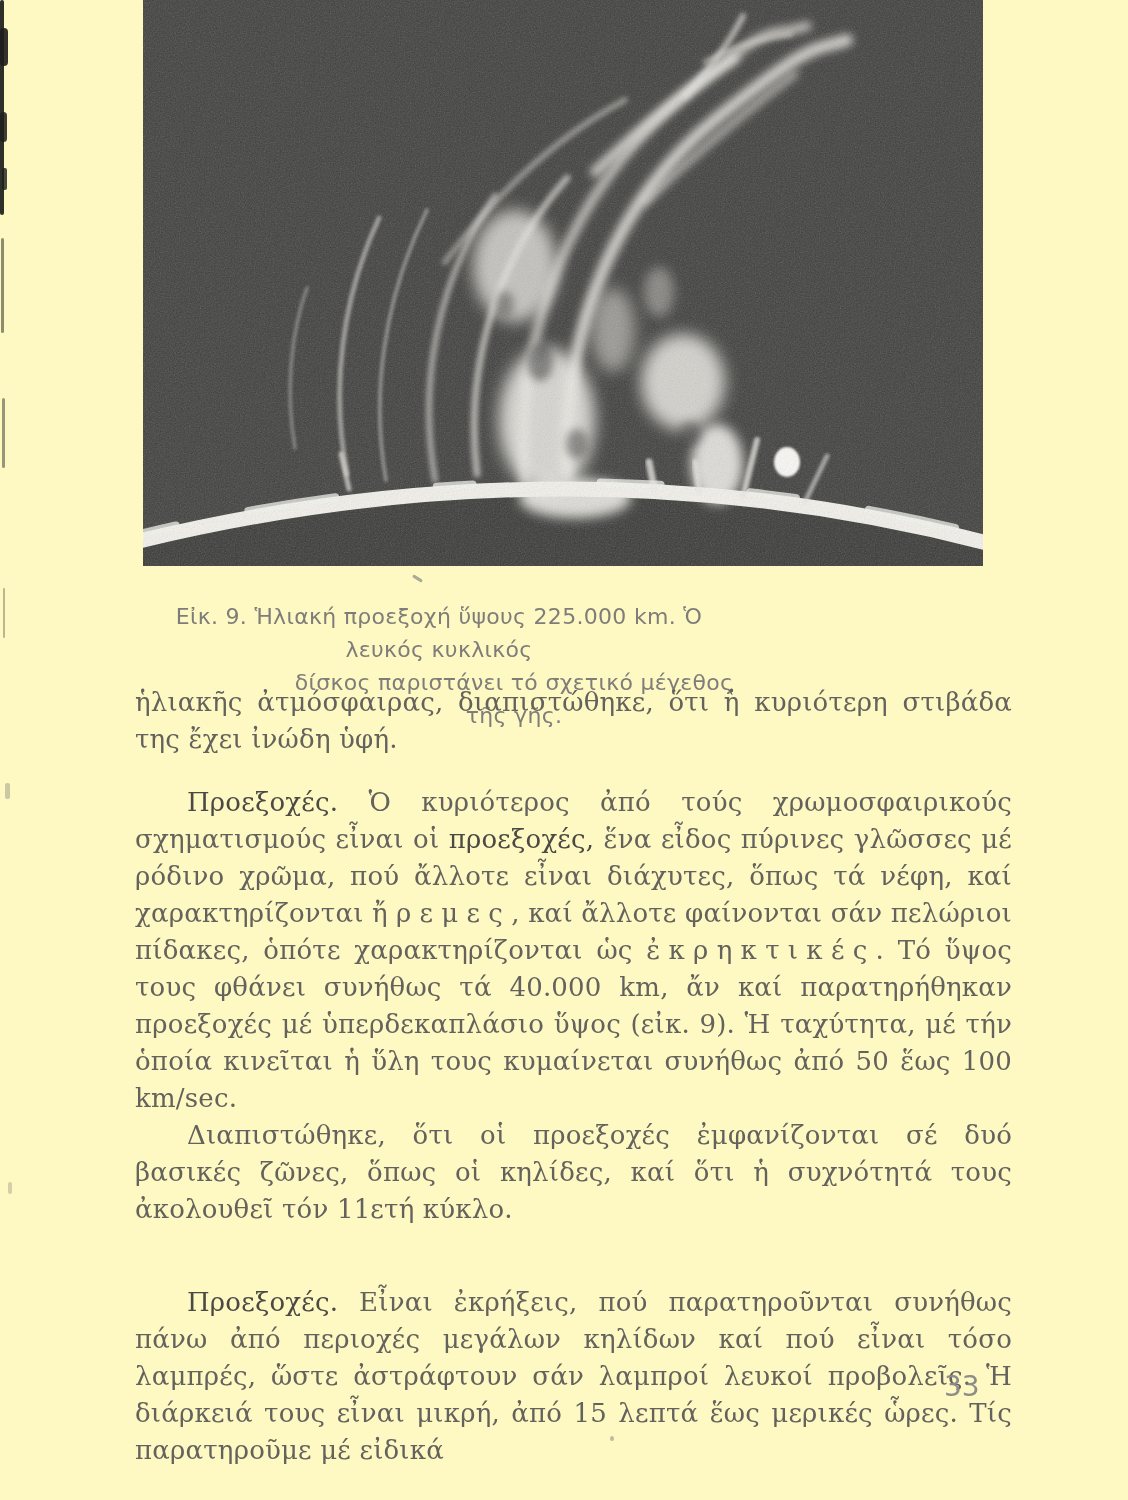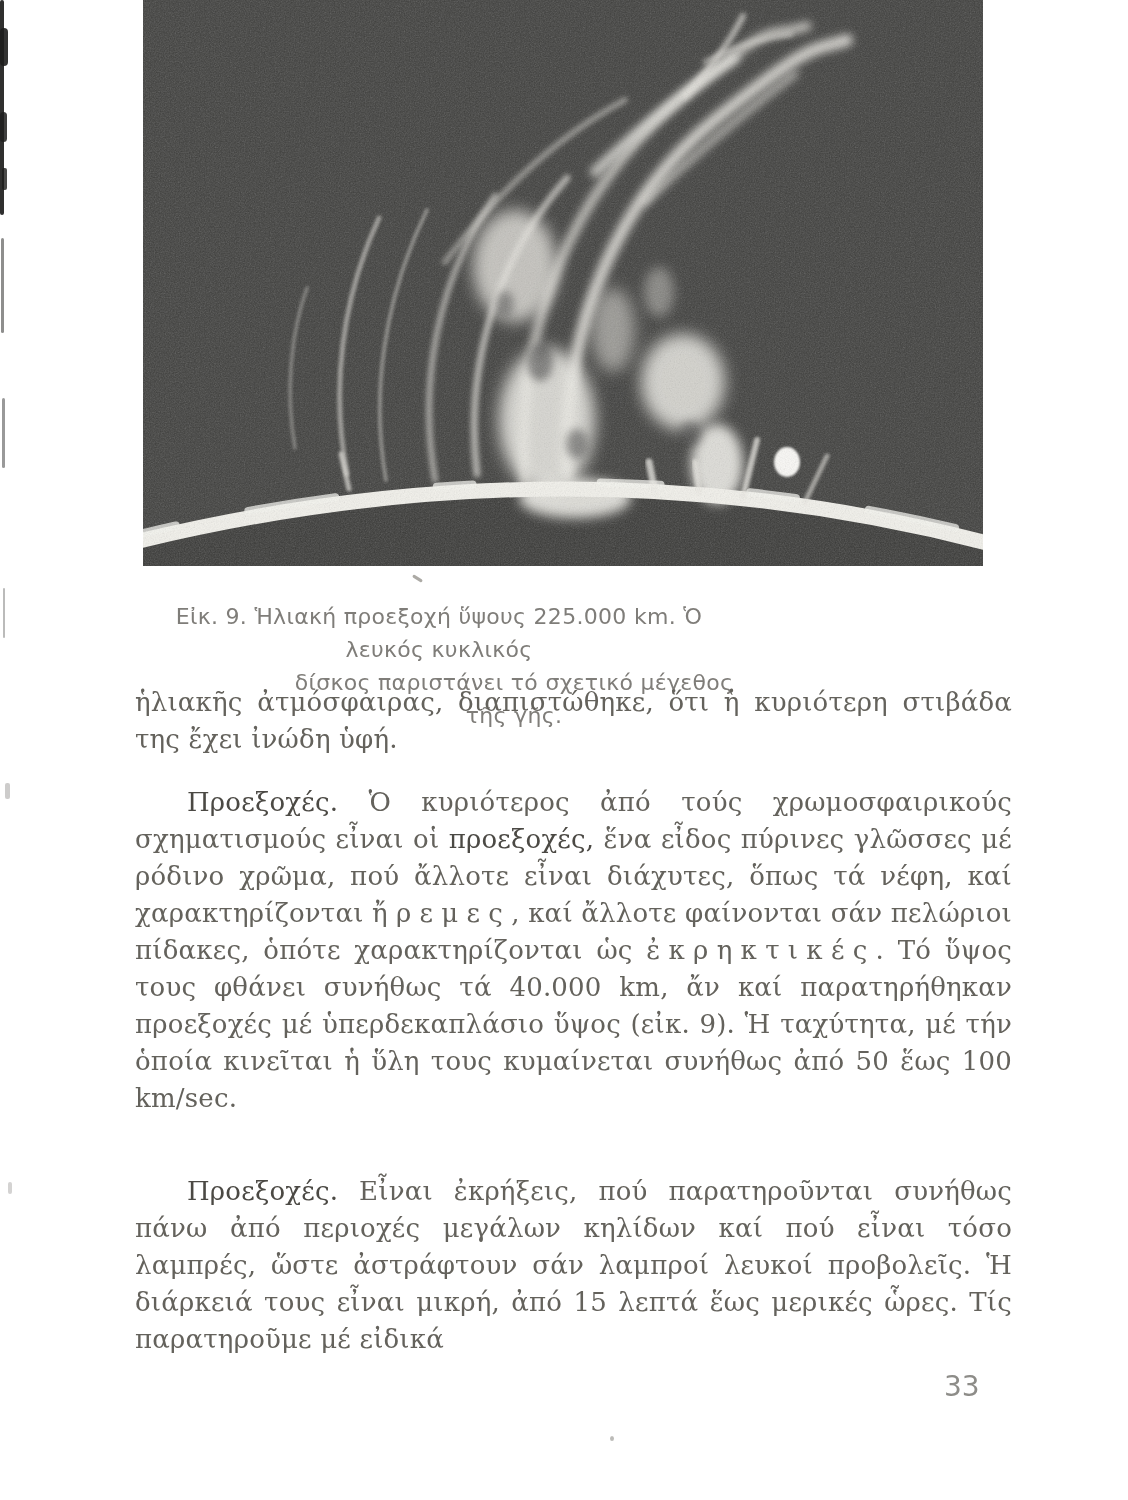--- a/index.html
+++ b/index.html
@@ -1,20 +1,20 @@
 <!DOCTYPE html>
 <html lang="el"><head>
 <meta charset="utf-8">
 <style>
   html,body{margin:0;padding:0;background:#e8e6e2;}
   .page{
     position:relative;
     width:1128px;height:1500px;
     margin:0 auto;
-    background:#ffffff;
+    background:#fef9c3;
     overflow:hidden;
     font-family:"DejaVu Serif", serif;
   }
   
   .photo{
     position:absolute;left:143px;top:0;width:840px;height:566px;
     background:#3e3e3c;
   }
   .photo svg{display:block;width:840px;height:566px;}
   
@@ -151,20 +151,21 @@
   </div>
 
   <div class="caption">
     <span class="cap-line1">Εἰκ. 9. Ἡλιακή προεξοχή ὕψους 225.000 km. Ὁ λευκός κυκλικός</span>
     <span class="cap-line2">δίσκος παριστάνει τό σχετικό μέγεθος τῆς γῆς.</span>
   </div>
 
   <main class="body-text">
       <p class=""><span class="seg-normal">ἡλιακῆς ἀτμόσφαιρας, διαπιστώθηκε, ὅτι ἡ κυριότερη στιβάδα της ἔχει ἰνώδη ὑφή.</span></p>
       <p class="indent gap-small"><span class="seg-bold">Προεξοχές.</span><span class="seg-normal"> Ὁ κυριότερος ἀπό τούς χρωμοσφαιρικούς σχηματισμούς εἶναι οἱ </span><span class="seg-bold">προεξοχές,</span><span class="seg-normal"> ἕνα εἶδος πύρινες γλῶσσες μέ ρόδινο χρῶμα, πού ἄλλοτε εἶναι διάχυτες, ὅπως τά νέφη, καί χαρακτηρίζονται </span><span class="seg-spaced">ἤρεμες</span><span class="seg-normal">, καί ἄλλοτε φαίνονται σάν πελώριοι πίδακες, ὁπότε χαρακτηρίζονται ὡς </span><span class="seg-spaced">ἐκρηκτικές</span><span class="seg-normal">. Τό ὕψος τους φθάνει συνήθως τά 40.000 km, ἄν καί παρατηρήθηκαν προεξοχές μέ ὑπερδεκαπλάσιο ὕψος (εἰκ. 9). Ἡ ταχύτητα, μέ τήν ὁποία κινεῖται ἡ ὕλη τους κυμαίνεται συνήθως ἀπό 50 ἕως 100 km/sec.</span></p>
+      <p class="indent"><span class="seg-normal">Διαπιστώθηκε, ὅτι οἱ προεξοχές ἐμφανίζονται σέ δυό βασικές ζῶνες, ὅπως οἱ κηλίδες, καί ὅτι ἡ συχνότητά τους ἀκολουθεῖ τόν 11ετή κύκλο.</span></p>
       <p class="indent gap-large"><span class="seg-bold">Προεξοχές.</span><span class="seg-normal"> Εἶναι ἐκρήξεις, πού παρατηροῦνται συνήθως πάνω ἀπό περιοχές μεγάλων κηλίδων καί πού εἶναι τόσο λαμπρές, ὥστε ἀστράφτουν σάν λαμπροί λευκοί προβολεῖς. Ἡ διάρκειά τους εἶναι μικρή, ἀπό 15 λεπτά ἕως μερικές ὧρες. Τίς παρατηροῦμε μέ εἰδικά</span></p>
     </main>
 
   <div class="page-number">33</div>
 
   <div class="art a-spine"></div>
   <div class="art a-b1"></div>
   <div class="art a-b2"></div>
   <div class="art a-b3"></div>
   <div class="art a-l1"></div>

